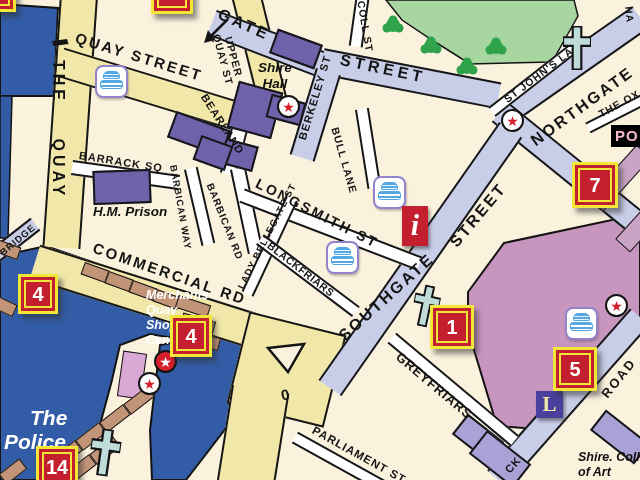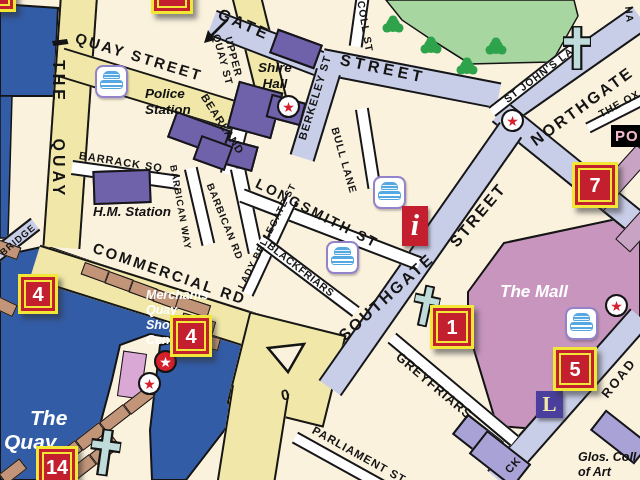--- a/index.html
+++ b/index.html
@@ -181,33 +181,30 @@
   <div class="lbl" style="left:272px;top:240px;font-size:10.5px;letter-spacing:.5px;transform:rotate(38deg)">BLACKFRIARS</div>
   <div class="lbl" style="left:96px;top:240px;font-size:15px;letter-spacing:2.5px;transform:rotate(19deg)">COMMERCIAL RD</div>
   <div class="lbl" style="left:-2px;top:250px;font-size:9.5px;transform:rotate(-40deg)">BRIDGE</div>
   <div class="lbl" style="left:336px;top:332px;font-size:16px;letter-spacing:2.5px;transform:rotate(-42deg)">SOUTHGATE</div>
   <div class="lbl" style="left:447px;top:240px;font-size:16px;letter-spacing:2.5px;transform:rotate(-50deg)">STREET</div>
   <div class="lbl" style="left:402px;top:350px;font-size:13px;transform:rotate(40deg)">GREYFRIARS</div>
   <div class="lbl" style="left:316px;top:424px;font-size:11.5px;transform:rotate(29deg)">PARLIAMENT ST</div>
   <div class="lbl" style="left:503px;top:468px;font-size:11px;transform:rotate(-48deg)">CK</div>
   <div class="lbl" style="left:599px;top:392px;font-size:13px;letter-spacing:2px;transform:rotate(-51deg)">ROAD</div>
 
-  <div class="plc" style="left:145px;top:86px;font-size:13.5px">Police
-Station</div>
   <div class="plc" style="left:258px;top:60px;font-size:13.5px;text-align:center">Shire
 Hall</div>
-  <div class="plc" style="left:93px;top:204px;font-size:13.5px">H.M. Station</div>
+  <div class="plc" style="left:93px;top:204px;font-size:13.5px">H.M. Prison</div>
   <div class="plc wht" style="left:146px;top:272px;font-size:12.5px">Merchants
 Quay
 Shopping
 Centre</div>
   <div class="plc wht" style="left:4px;top:390px;font-size:21px;text-indent:26px;line-height:1.15">The
-Quay</div>
-  <div class="plc wht" style="left:500px;top:266px;font-size:17px">The Mall</div>
-  <div class="plc" style="left:578px;top:450px;font-size:12.5px">Glos. Coll
+Police</div>
+  <div class="plc" style="left:578px;top:450px;font-size:12.5px">Shire. Coll
 of Art</div>
 
   <div class="cross" style="left:563px;top:26px">
       <svg width="28" height="44" viewBox="0 0 26 40">
         <path d="M9 0h8v10h9v8h-9v22H9V18H0v-8h9z"></path>
       </svg>
     </div>
   <div class="cross" style="left:413px;top:285px;transform:rotate(12deg)">
       <svg width="26" height="42" viewBox="0 0 26 40">
         <path d="M9 0h8v10h9v8h-9v22H9V18H0v-8h9z"></path>

